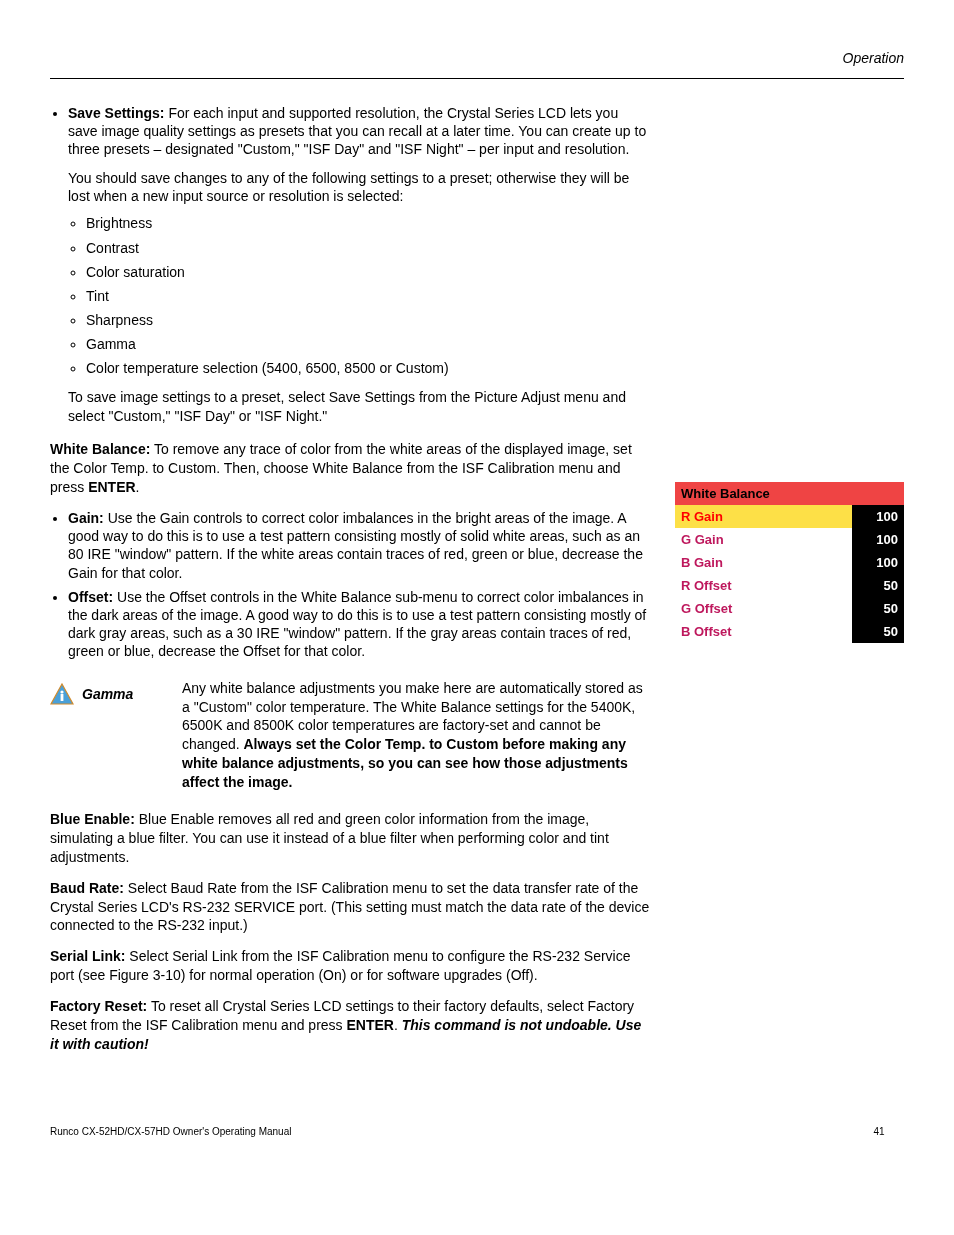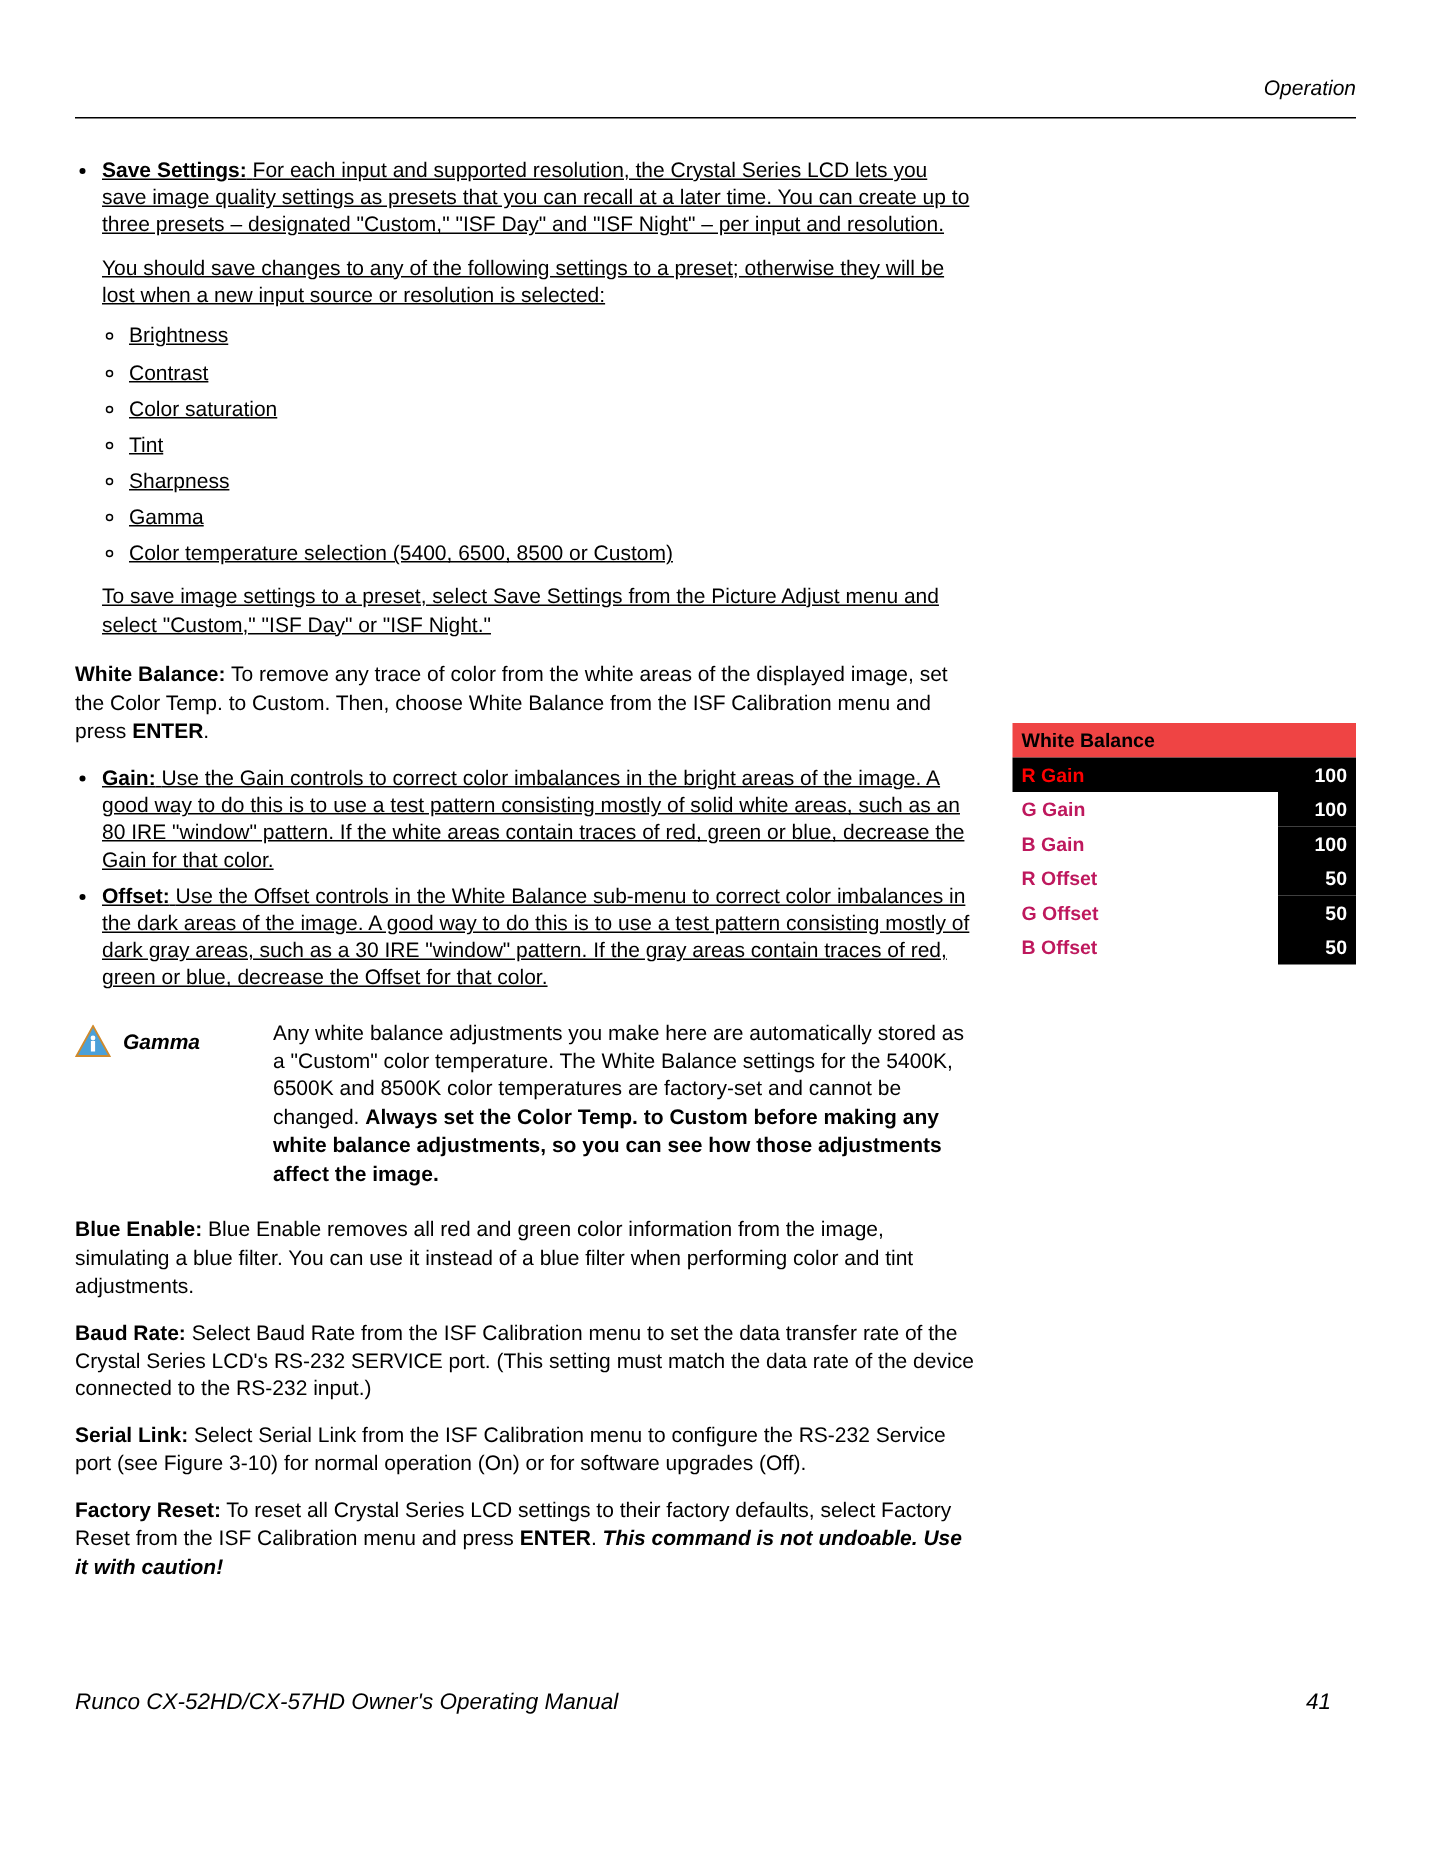--- a/index.html
+++ b/index.html
@@ -33,21 +33,20 @@
     flex: 1;
     padding-top: 378px;
   }
   ul.outer {
     margin: 0 0 15px 0;
     padding-left: 18px;
   }
   ul.outer > li {
     margin-bottom: 6px;
     line-height: 1.3;
-    text-decoration: underline;
   }
   ul.inner {
     margin: 8px 0 0 0;
     padding-left: 18px;
   }
   ul.inner > li {
     margin-bottom: 6px;
   }
   p {
     margin: 0 0 12px 0;
@@ -92,42 +91,41 @@
     font-weight: bold;
   }
   .wb-table td {
     padding: 4px 6px;
   }
   .wb-header td {
     background: #ef4444;
     color: #000;
   }
   .wb-row-hl td:first-child {
-    background: #000000;
+    background: #fde047;
     color: #ff0000;
   }
   .wb-row-hl td:last-child {
     background: #000;
     color: #fff;
     text-align: right;
     width: 40px;
   }
   .wb-row td:first-child {
     color: #be185d;
   }
   .wb-row td:last-child {
     background: #000;
     color: #fff;
     text-align: right;
     width: 40px;
   }
   .footer {
     margin-top: 60px;
-    font-style: italic;
-    font-size: 15px;
+    font-size: 10px;
     display: flex;
   }
   .footer .title { flex: 1; }
   .footer .page { width: 50px; text-align: center; }
 </style>
 </head>
 <body>
 
 <div class="header-right">Operation</div>
 <hr class="top-rule">

